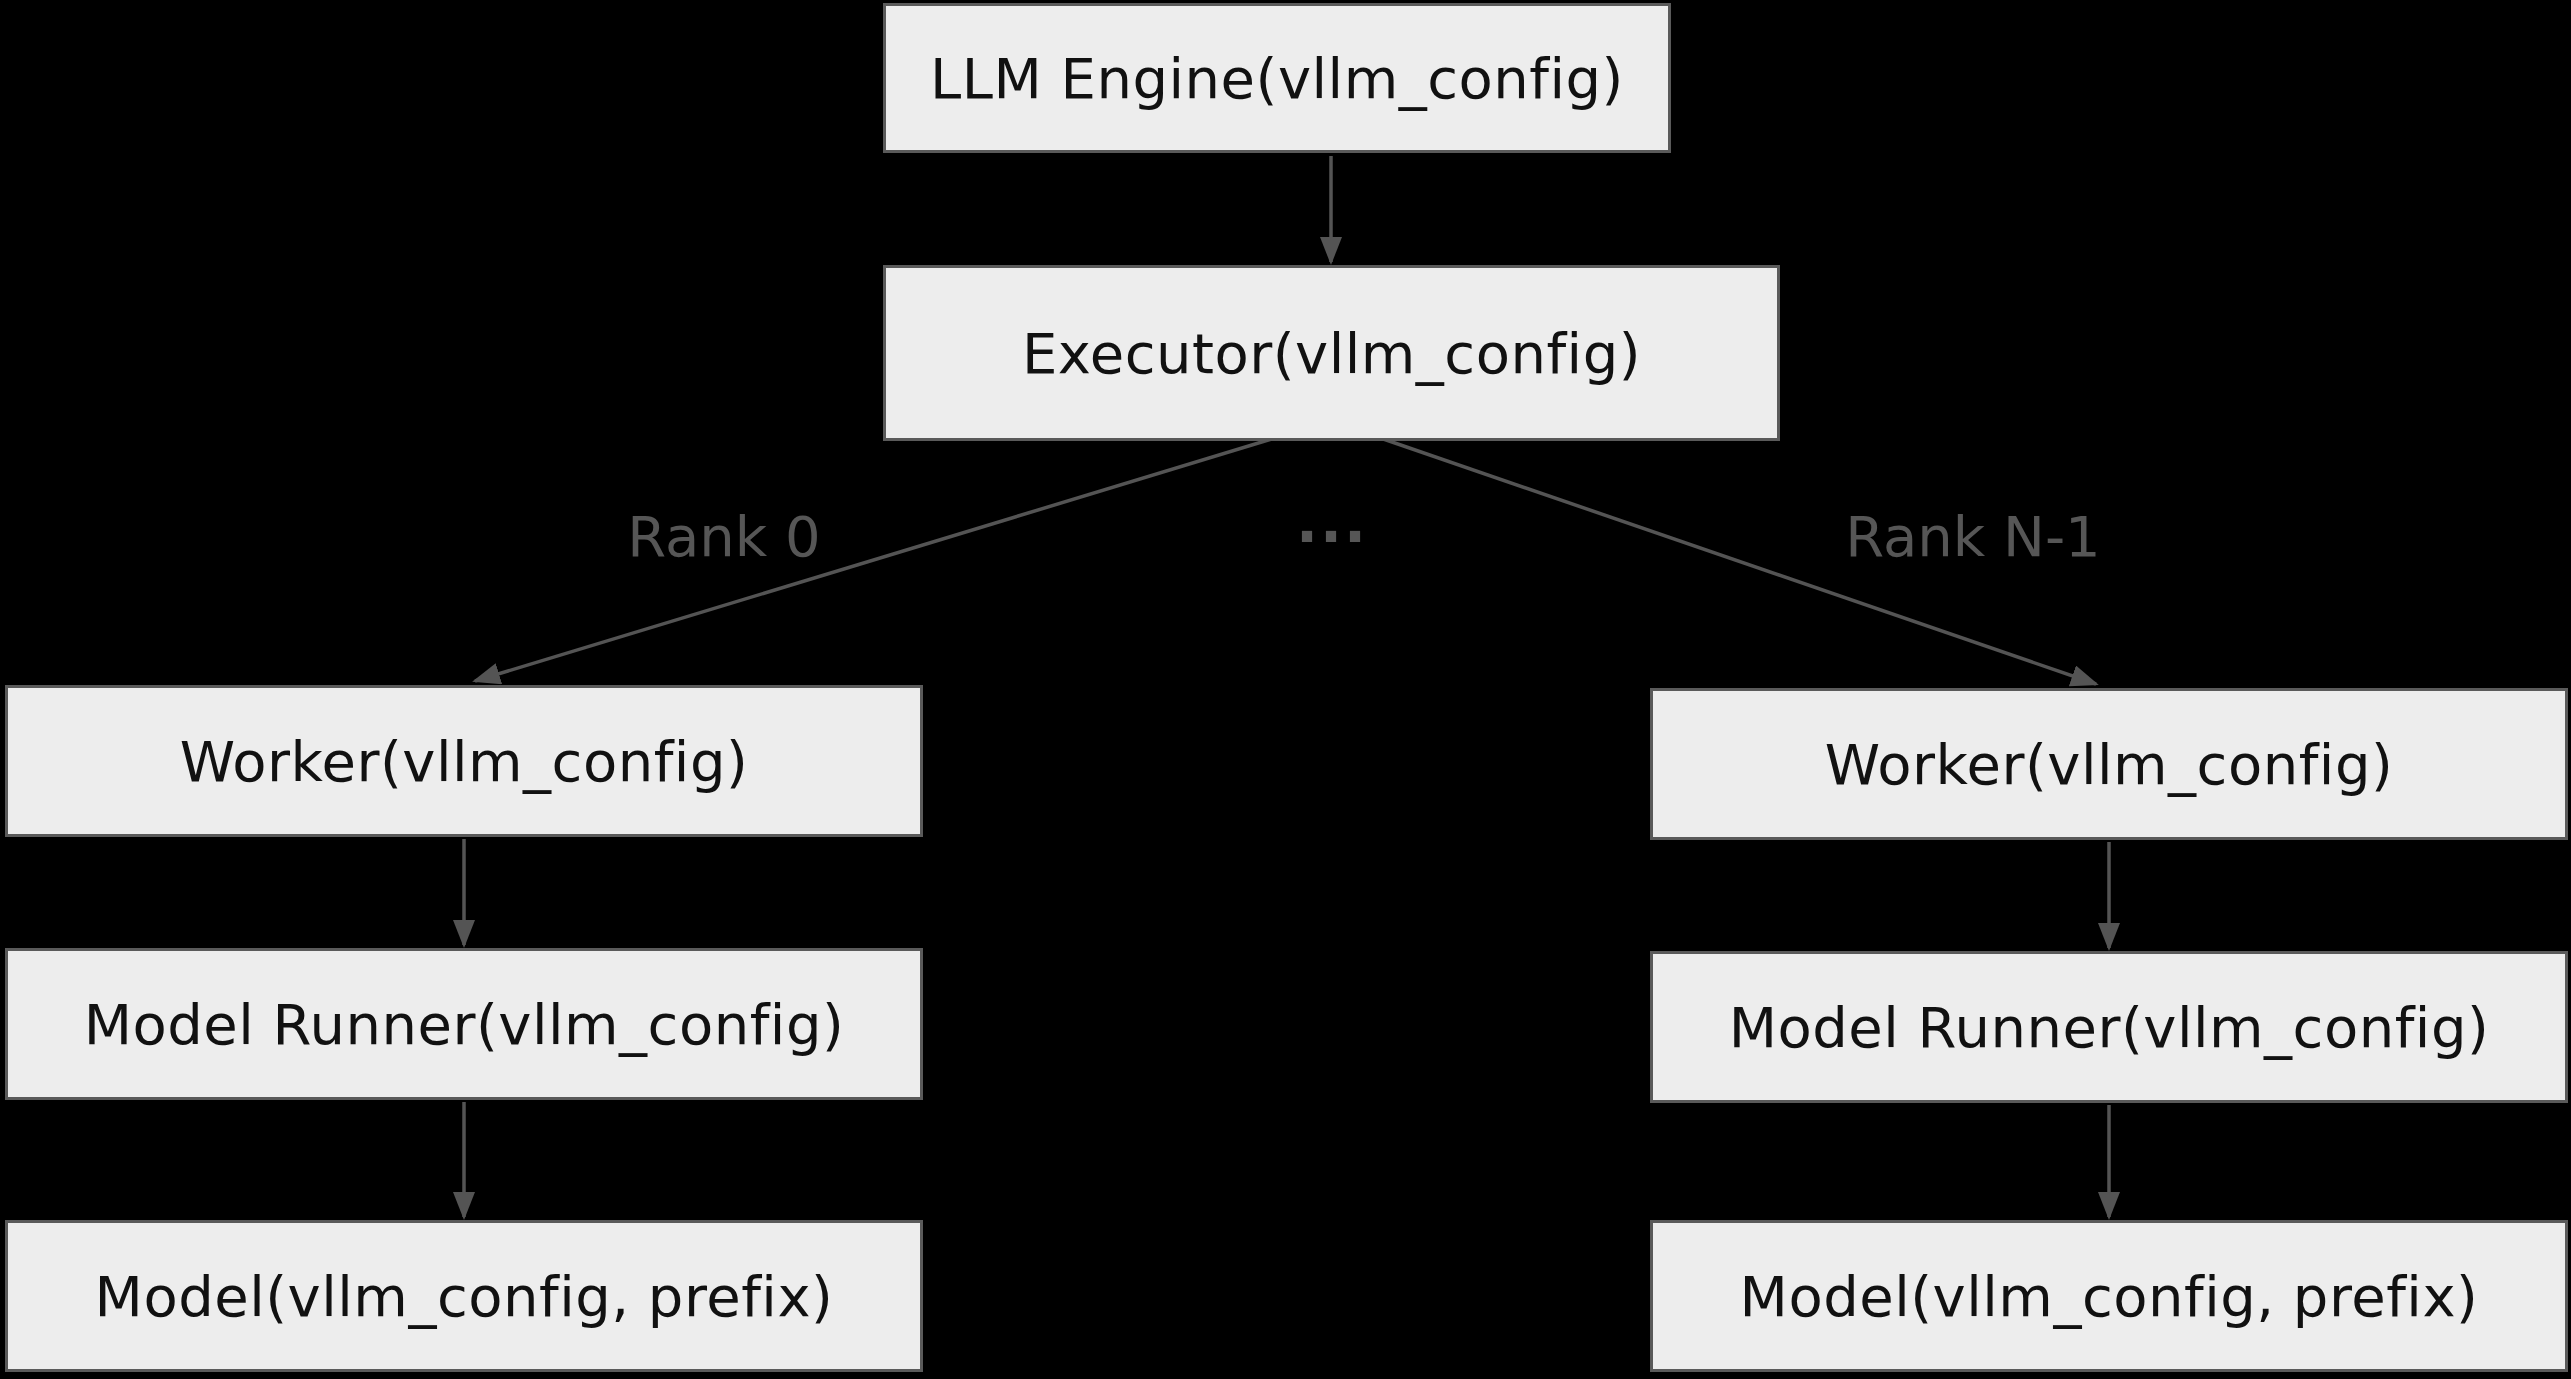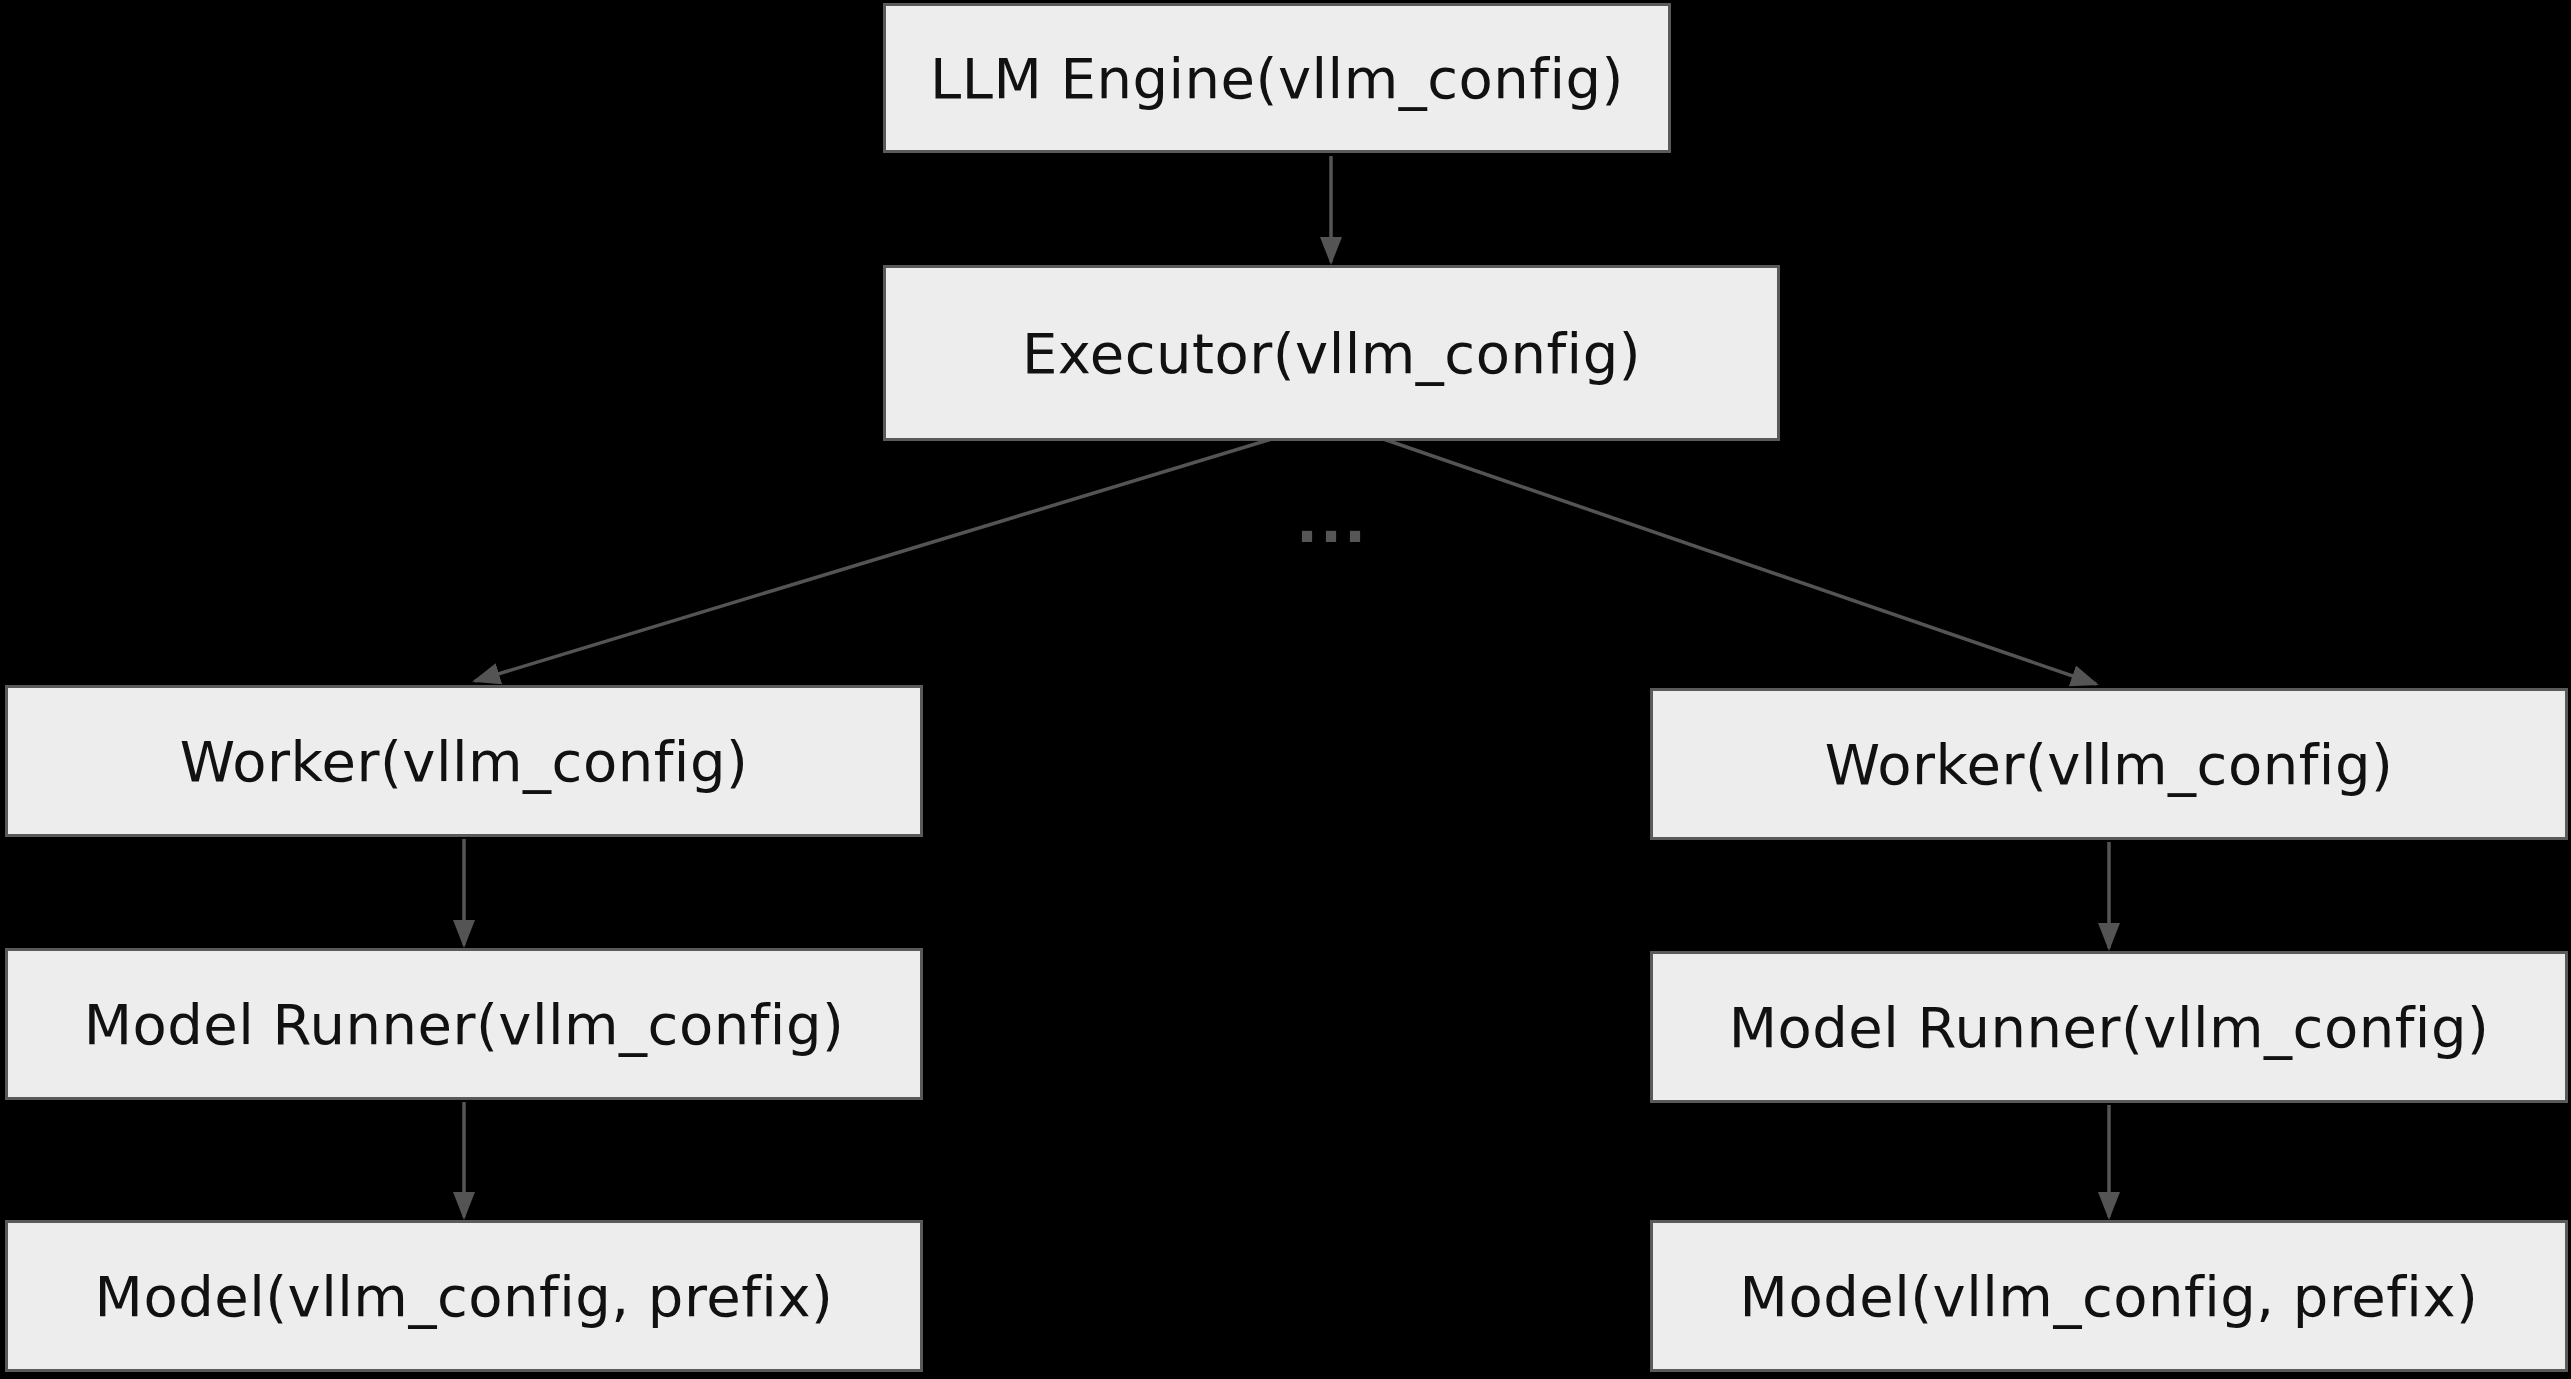--- a/index.html
+++ b/index.html
@@ -95,17 +95,19 @@
   <div class="node node-model-runner-0">Model Runner(vllm_config)</div>
 
   <div class="node node-model-0">Model(vllm_config, prefix)</div>
 
   <div class="node node-worker-n">Worker(vllm_config)</div>
 
   <div class="node node-model-runner-n">Model Runner(vllm_config)</div>
 
   <div class="node node-model-n">Model(vllm_config, prefix)</div>
 
+  <div class="edge-label label-rank-0">Rank 0</div>
 
   <div class="edge-label label-ellipsis">...</div>
 
+  <div class="edge-label label-rank-n">Rank N-1</div>
 
 </div>
 
 </body></html>

